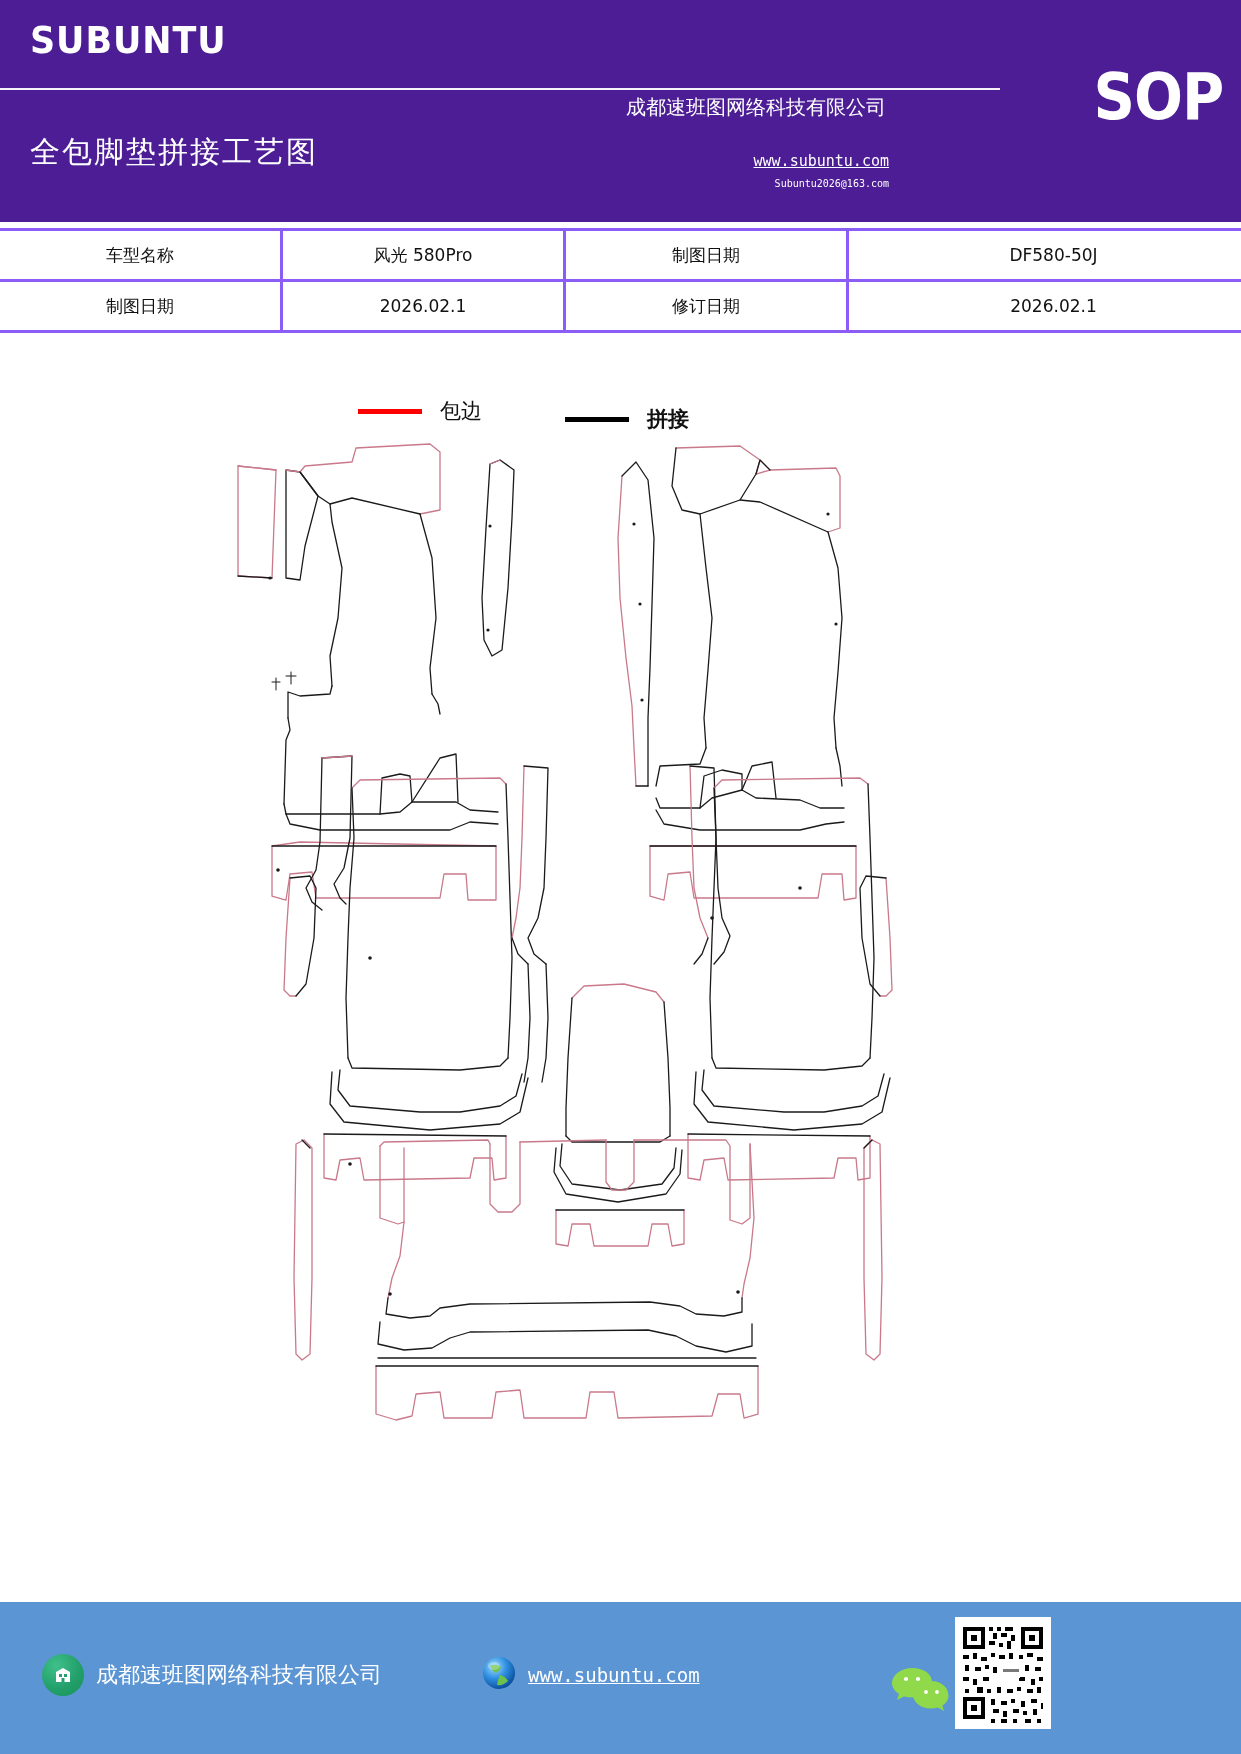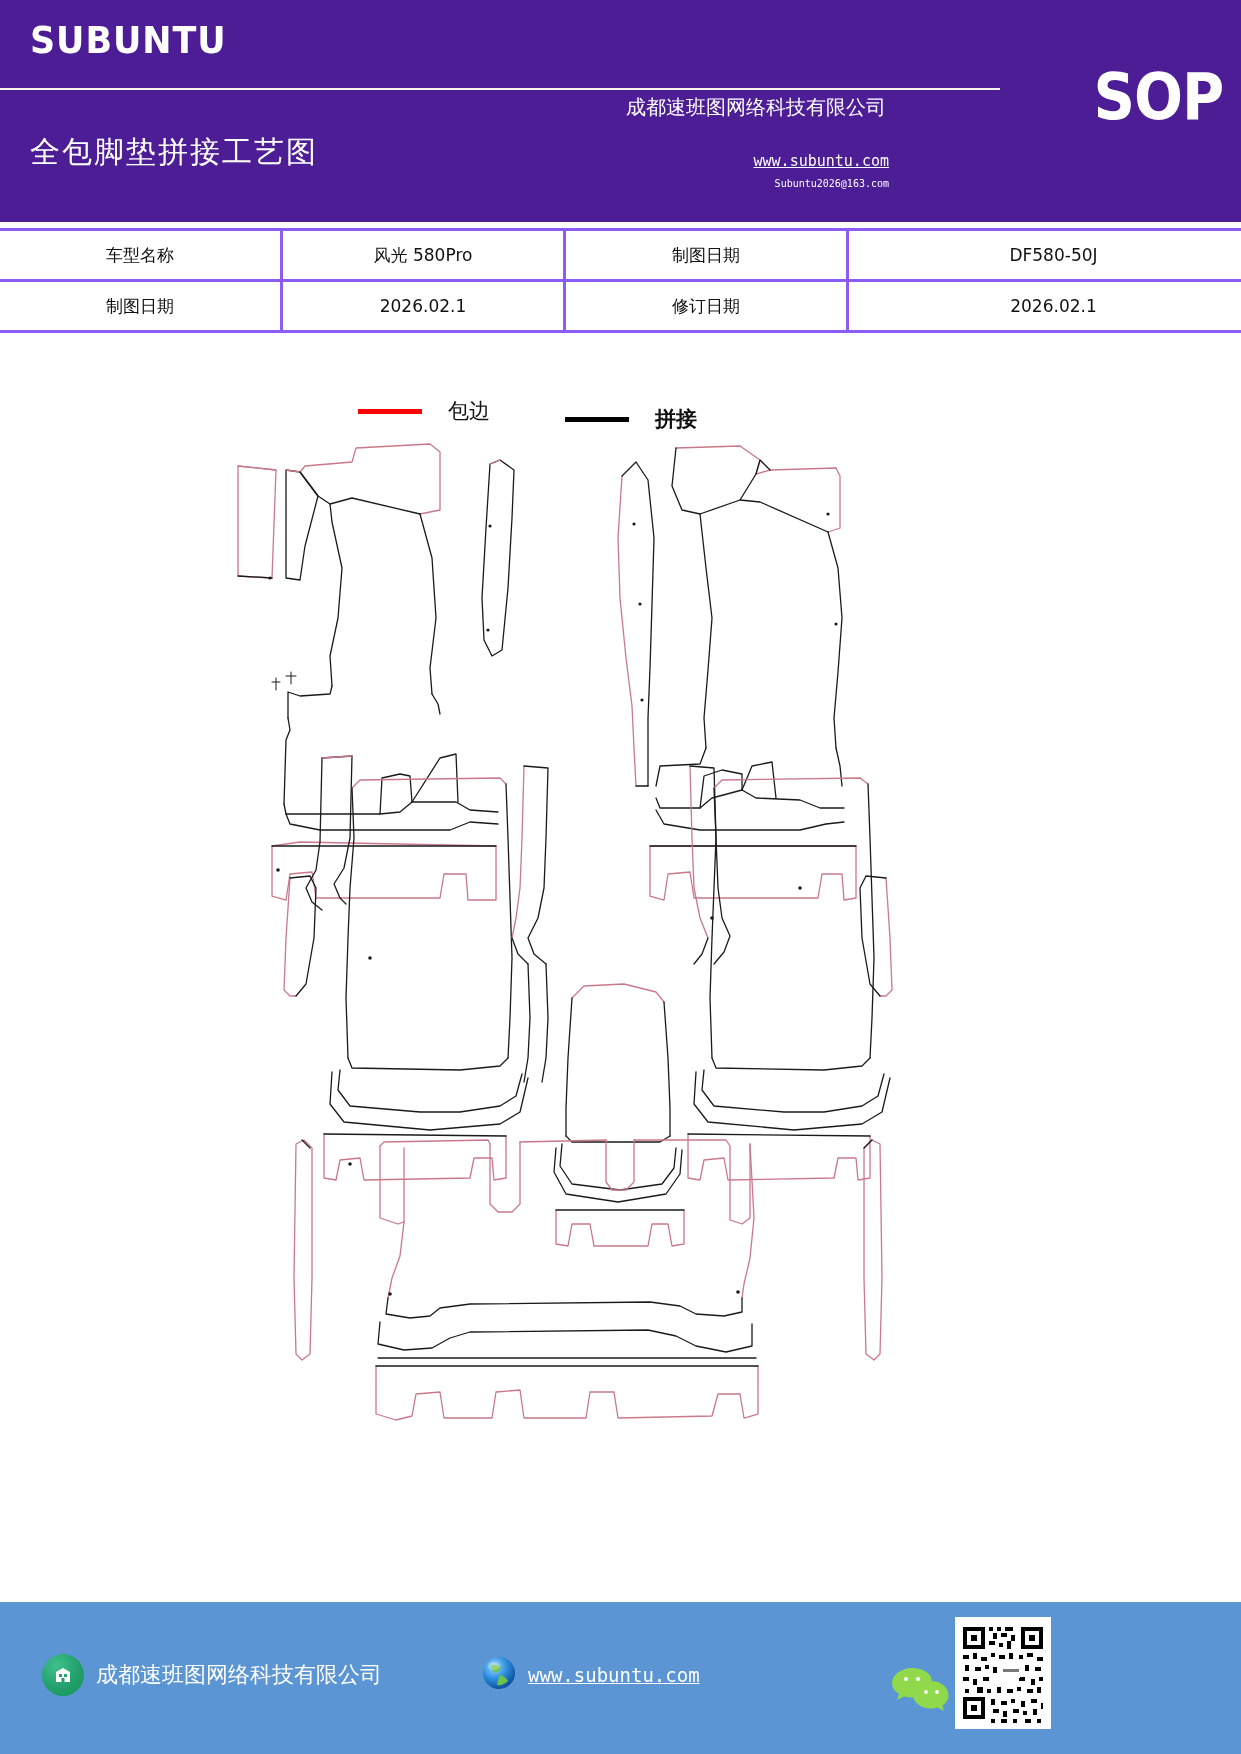--- a/index.html
+++ b/index.html
@@ -116,21 +116,21 @@
   .legend {
     position: absolute;
     left: 0; top: 395px;
     width: 1241px;
     height: 40px;
   }
   .legend-item {
     position: absolute;
     display: flex;
     align-items: center;
-    gap: 26px;
+    gap: 18px;
   }
   .legend-item.edging { left: 358px; top: 2px; }
   .legend-item.splice { left: 565px; top: 10px; font-weight: bold; }
   .swatch {
     display: block;
     width: 64px;
     height: 5px;
   }
   .legend-label {
     font-family: "DejaVu Sans", sans-serif;

